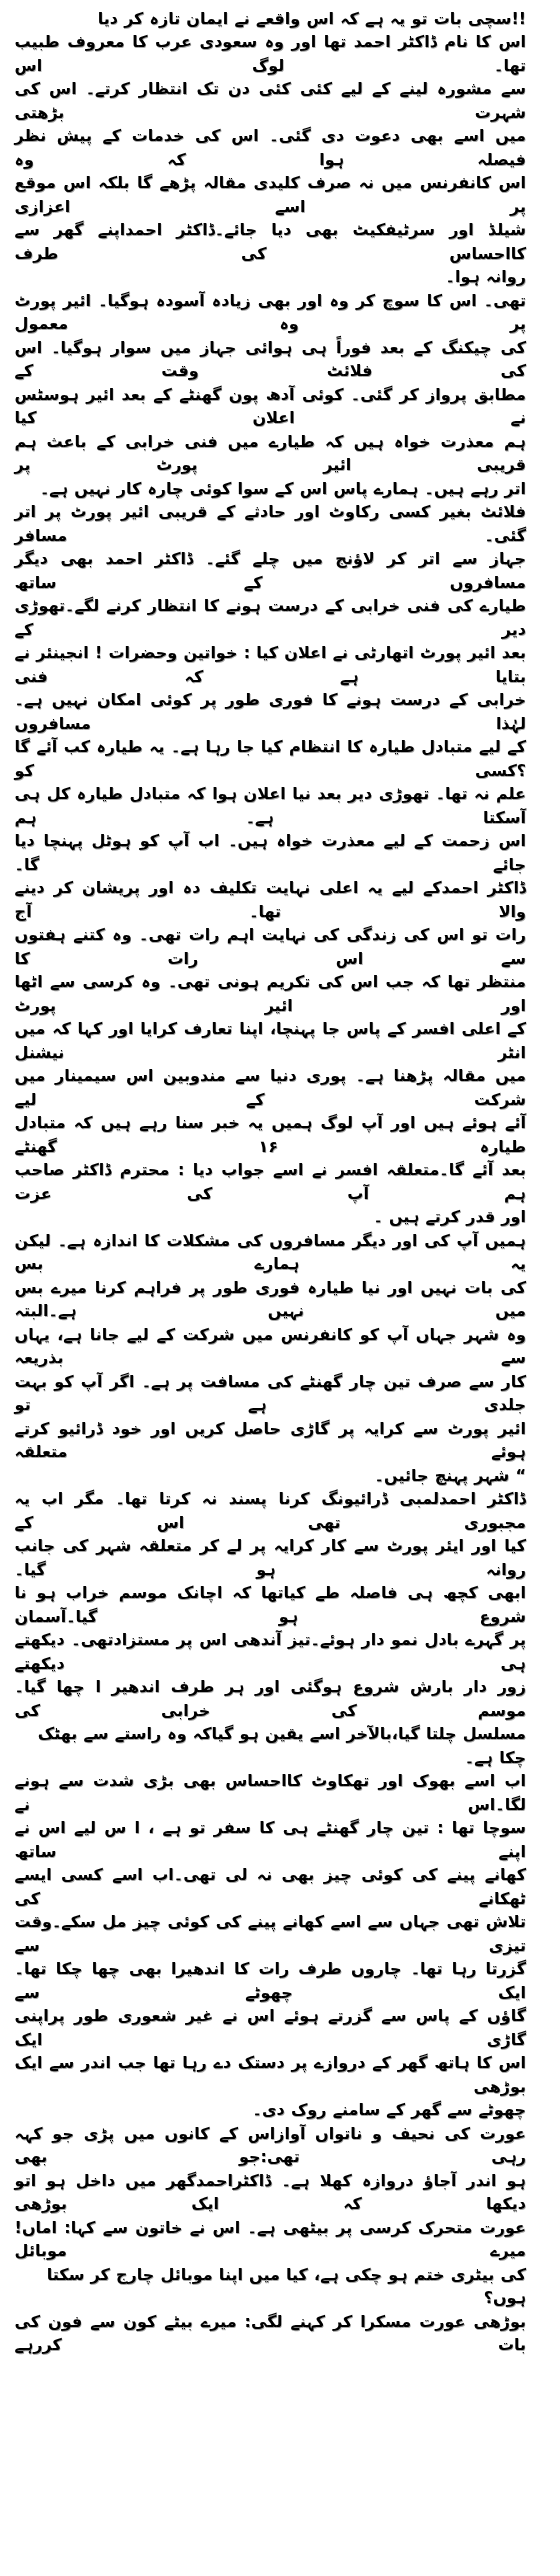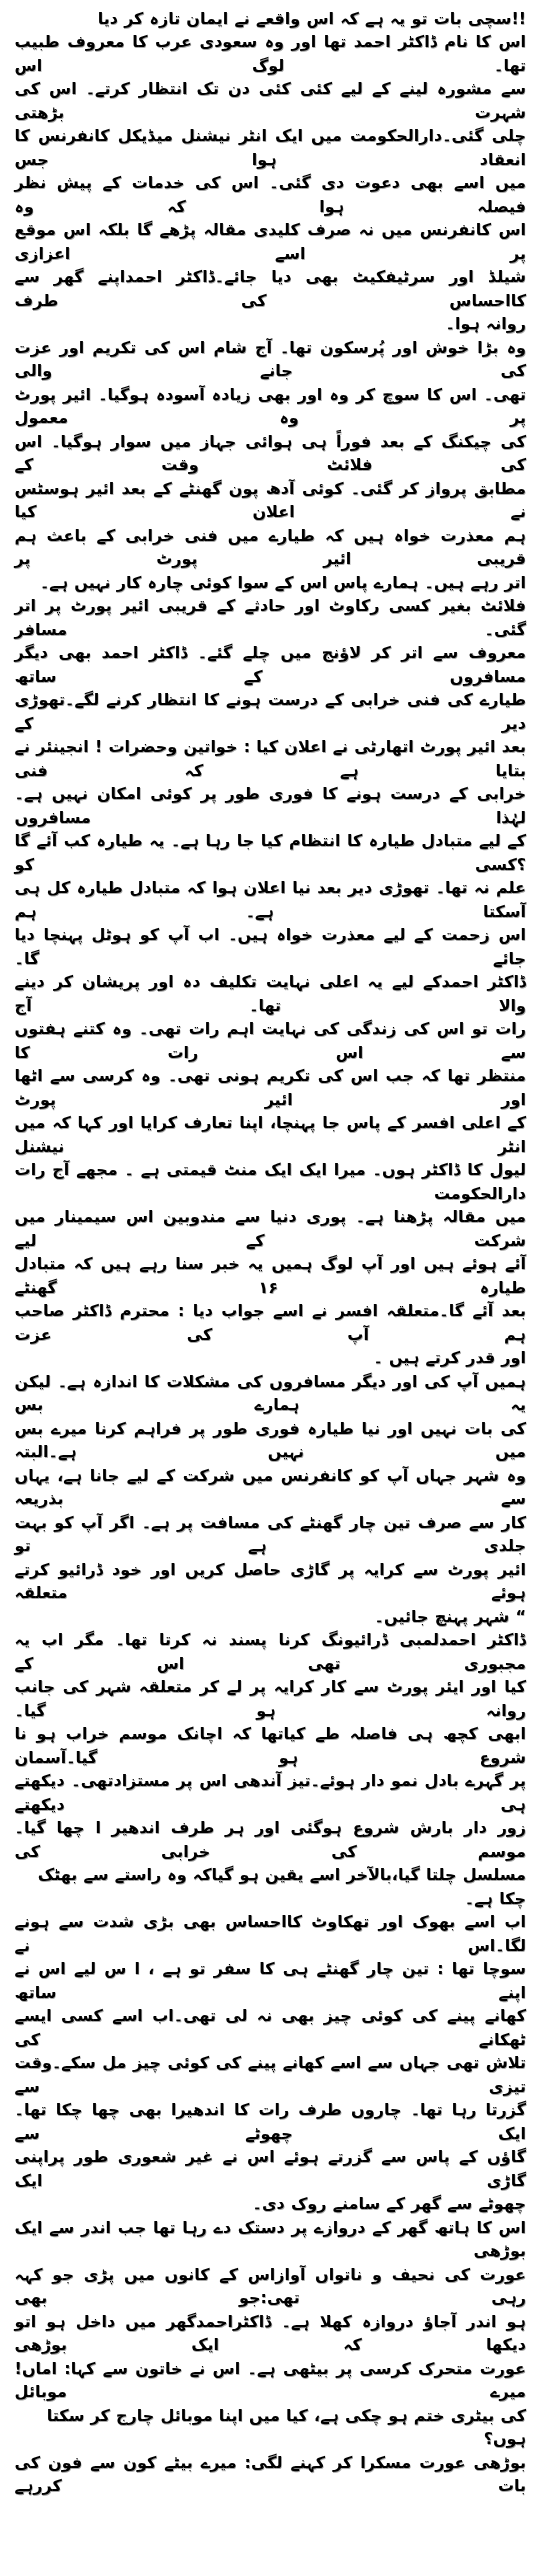--- a/index.html
+++ b/index.html
@@ -26,44 +26,41 @@
   }
 </style>
 </head>
 <body>
 
 <div class="page">
   <div>
       <div class="line end">!!سچی بات تو یہ ہے کہ اس واقعے نے ایمان تازہ کر دیا</div>
       <div class="line">اس کا نام ڈاکٹر احمد تھا اور وہ سعودی عرب کا معروف طبیب تھا۔ لوگ اس</div>
       <div class="line">سے مشورہ لینے کے لیے کئی کئی دن تک انتظار کرتے۔ اس کی شہرت بڑھتی</div>
-      <div class="line">چلی گئی۔دارالحکومت میں ایک انٹر نیشنل میڈیکل کانفرنس کا انعقاد ہوا جس</div>
       <div class="line">میں اسے بھی دعوت دی گئی۔ اس کی خدمات کے پیش نظر فیصلہ ہوا کہ وہ</div>
       <div class="line">اس کانفرنس میں نہ صرف کلیدی مقالہ پڑھے گا بلکہ اس موقع پر اسے اعزازی</div>
       <div class="line">شیلڈ اور سرٹیفکیٹ بھی دیا جائے۔ڈاکٹر احمداپنے گھر سے کااحساس کی طرف</div>
       <div class="line end">روانہ ہوا۔</div>
-      <div class="line">وہ بڑا خوش اور پُرسکون تھا۔ آج شام اس کی تکریم اور عزت کی جانے والی</div>
       <div class="line">تھی۔ اس کا سوچ کر وہ اور بھی زیادہ آسودہ ہوگیا۔ ائیر پورٹ پر وہ معمول</div>
       <div class="line">کی چیکنگ کے بعد فوراً ہی ہوائی جہاز میں سوار ہوگیا۔ اس کی فلائٹ وقت کے</div>
       <div class="line">مطابق پرواز کر گئی۔ کوئی آدھ پون گھنٹے کے بعد ائیر ہوسٹس نے اعلان کیا</div>
       <div class="line">ہم معذرت خواہ ہیں کہ طیارے میں فنی خرابی کے باعث ہم قریبی ائیر پورٹ پر</div>
       <div class="line end">اتر رہے ہیں۔ ہمارے پاس اس کے سوا کوئی چارہ کار نہیں ہے۔</div>
       <div class="line">فلائٹ بغیر کسی رکاوٹ اور حادثے کے قریبی ائیر پورٹ پر اتر گئی۔ مسافر</div>
-      <div class="line">معروف سے اتر کر لاؤنج میں چلے گئے۔ ڈاکٹر احمد بھی دیگر مسافروں کے ساتھ</div>
+      <div class="line">جہاز سے اتر کر لاؤنج میں چلے گئے۔ ڈاکٹر احمد بھی دیگر مسافروں کے ساتھ</div>
       <div class="line">طیارے کی فنی خرابی کے درست ہونے کا انتظار کرنے لگے۔تھوڑی دیر کے</div>
       <div class="line">بعد ائیر پورٹ اتھارٹی نے اعلان کیا : خواتین وحضرات ! انجینئر نے بتایا ہے کہ فنی</div>
       <div class="line">خرابی کے درست ہونے کا فوری طور پر کوئی امکان نہیں ہے۔ لہٰذا مسافروں</div>
       <div class="line">کے لیے متبادل طیارہ کا انتظام کیا جا رہا ہے۔ یہ طیارہ کب آئے گا ؟کسی کو</div>
       <div class="line">علم نہ تھا۔ تھوڑی دیر بعد نیا اعلان ہوا کہ متبادل طیارہ کل ہی آسکتا ہے۔ ہم</div>
       <div class="line">اس زحمت کے لیے معذرت خواہ ہیں۔ اب آپ کو ہوٹل پہنچا دیا جائے گا۔</div>
       <div class="line">ڈاکٹر احمدکے لیے یہ اعلی نہایت تکلیف دہ اور پریشان کر دینے والا تھا۔ آج</div>
       <div class="line">رات تو اس کی زندگی کی نہایت اہم رات تھی۔ وہ کتنے ہفتوں سے اس رات کا</div>
       <div class="line">منتظر تھا کہ جب اس کی تکریم ہونی تھی۔ وہ کرسی سے اٹھا اور ائیر پورٹ</div>
       <div class="line">کے اعلی افسر کے پاس جا پہنچا، اپنا تعارف کرایا اور کہا کہ میں انٹر نیشنل</div>
-      <div class="line">لیول کا ڈاکٹر ہوں۔ میرا ایک ایک منٹ قیمتی ہے ۔ مجھے آج رات دارالحکومت</div>
       <div class="line">میں مقالہ پڑھنا ہے۔ پوری دنیا سے مندوبین اس سیمینار میں شرکت کے لیے</div>
       <div class="line">آئے ہوئے ہیں اور آپ لوگ ہمیں یہ خبر سنا رہے ہیں کہ متبادل طیارہ ۱۶ گھنٹے</div>
       <div class="line">بعد آئے گا۔متعلقہ افسر نے اسے جواب دیا : محترم ڈاکٹر صاحب ہم آپ کی عزت</div>
       <div class="line end">اور قدر کرتے ہیں ۔</div>
       <div class="line">ہمیں آپ کی اور دیگر مسافروں کی مشکلات کا اندازہ ہے۔ لیکن یہ ہمارے بس</div>
       <div class="line">کی بات نہیں اور نیا طیارہ فوری طور پر فراہم کرنا میرے بس میں نہیں ہے۔البتہ</div>
       <div class="line">وہ شہر جہاں آپ کو کانفرنس میں شرکت کے لیے جانا ہے، یہاں سے بذریعہ</div>
       <div class="line">کار سے صرف تین چار گھنٹے کی مسافت پر ہے۔ اگر آپ کو بہت جلدی ہے تو</div>
       <div class="line">ائیر پورٹ سے کرایہ پر گاڑی حاصل کریں اور خود ڈرائیو کرتے ہوئے متعلقہ</div>
       <div class="line end">“ شہر پہنچ جائیں۔</div>
@@ -72,22 +69,22 @@
       <div class="line">ابھی کچھ ہی فاصلہ طے کیاتھا کہ اچانک موسم خراب ہو نا شروع ہو گیا۔آسمان</div>
       <div class="line">پر گہرے بادل نمو دار ہوئے۔تیز آندھی اس پر مستزادتھی۔ دیکھتے ہی دیکھتے</div>
       <div class="line">زور دار بارش شروع ہوگئی اور ہر طرف اندھیر ا چھا گیا۔ موسم کی خرابی کی</div>
       <div class="line end">مسلسل چلتا گیا،بالآخر اسے یقین ہو گیاکہ وہ راستے سے بھٹک چکا ہے۔</div>
       <div class="line">اب اسے بھوک اور تھکاوٹ کااحساس بھی بڑی شدت سے ہونے لگا۔اس نے</div>
       <div class="line">سوچا تھا : تین چار گھنٹے ہی کا سفر تو ہے ، ا س لیے اس نے اپنے ساتھ</div>
       <div class="line">کھانے پینے کی کوئی چیز بھی نہ لی تھی۔اب اسے کسی ایسے ٹھکانے کی</div>
       <div class="line">تلاش تھی جہاں سے اسے کھانے پینے کی کوئی چیز مل سکے۔وقت تیزی سے</div>
       <div class="line">گزرتا رہا تھا۔ چاروں طرف رات کا اندھیرا بھی چھا چکا تھا۔ ایک چھوٹے سے</div>
       <div class="line">گاؤں کے پاس سے گزرتے ہوئے اس نے غیر شعوری طور پراپنی گاڑی ایک</div>
+      <div class="line">اس کا ہاتھ گھر کے دروازے پر دستک دے رہا تھا جب اندر سے ایک بوڑھی</div>
       <div class="line end">چھوٹے سے گھر کے سامنے روک دی۔</div>
-      <div class="line">اس کا ہاتھ گھر کے دروازے پر دستک دے رہا تھا جب اندر سے ایک بوڑھی</div>
       <div class="line">عورت کی نحیف و ناتواں آوازاس کے کانوں میں پڑی جو کہہ رہی تھی:جو بھی</div>
       <div class="line">ہو اندر آجاؤ دروازہ کھلا ہے۔ ڈاکٹراحمدگھر میں داخل ہو اتو دیکھا کہ ایک بوڑھی</div>
       <div class="line">عورت متحرک کرسی پر بیٹھی ہے۔ اس نے خاتون سے کہا: اماں! میرے موبائل</div>
       <div class="line end">کی بیٹری ختم ہو چکی ہے، کیا میں اپنا موبائل چارج کر سکتا ہوں؟</div>
       <div class="line">بوڑھی عورت مسکرا کر کہنے لگی: میرے بیٹے کون سے فون کی بات کررہے</div>
     </div>
 </div>
 
 
 </body></html>

